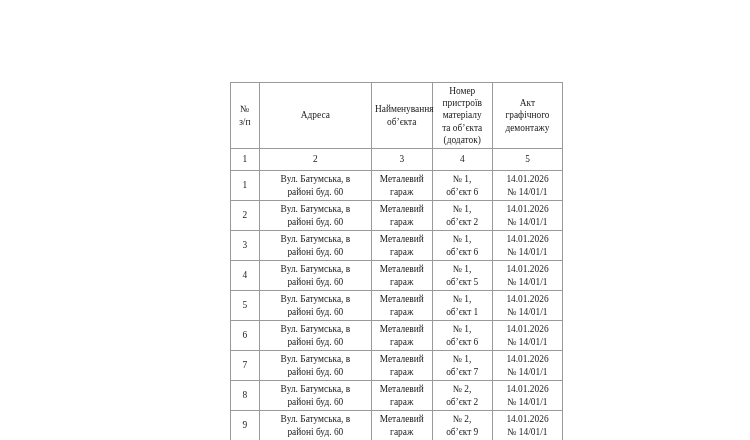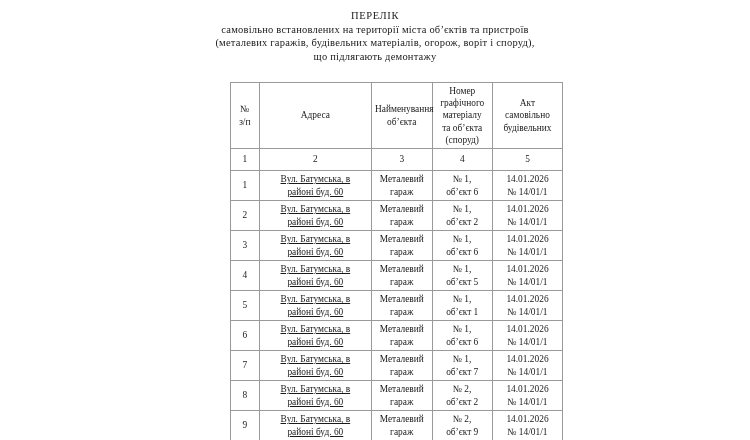--- a/index.html
+++ b/index.html
@@ -79,38 +79,31 @@
     height: 19px;
     padding: 1px 2px;
   }
   tbody tr.data-row td {
     height: 25px;
   }
   td.addr {
     text-align: left;
     padding-left: 5px;
     padding-right: 2px;
-    text-decoration: underline;
   }
   td.idx {
     text-align: center;
   }
   .nowrap { white-space: nowrap; }
 </style>
 </head>
 <body>
 
 <div class="page">
 
-  <div class="doc-heading">
-    <span class="line title-main">ПЕРЕЛІК</span>
-    <span class="line">самовільно встановлених на території міста об’єктів та пристроїв</span>
-    <span class="line">(металевих гаражів, будівельних матеріалів, огорож, воріт і споруд),</span>
-    <span class="line">що підлягають демонтажу</span>
-  </div>
 
   <div class="table-wrap">
     <table class="listing">
       <colgroup>
         <col class="c1">
           <col class="c2">
           <col class="c3">
           <col class="c4">
           <col class="c5">
       </colgroup>
@@ -122,29 +115,29 @@
           </th>
           <th>
             <span>Адреса</span>
           </th>
           <th>
             <span class="nowrap">Найменування</span><br>
             <span class="nowrap">об’єкта</span>
           </th>
           <th>
             <span class="nowrap">Номер</span><br>
-            <span class="nowrap">графічного</span><br>
+            <span class="nowrap">пристроїв</span><br>
             <span class="nowrap">матеріалу</span><br>
             <span class="nowrap">та об’єкта</span><br>
-            <span class="nowrap">(споруд)</span>
+            <span class="nowrap">(додаток)</span>
           </th>
           <th>
             <span class="nowrap">Акт</span><br>
-            <span class="nowrap">самовільно</span><br>
-            <span class="nowrap">будівельних</span>
+            <span class="nowrap">графічного</span><br>
+            <span class="nowrap">демонтажу</span>
           </th>
         </tr>
         <tr class="colnum">
           <td>1</td>
           <td>2</td>
           <td>3</td>
           <td>4</td>
           <td>5</td>
         </tr>
       </thead>

